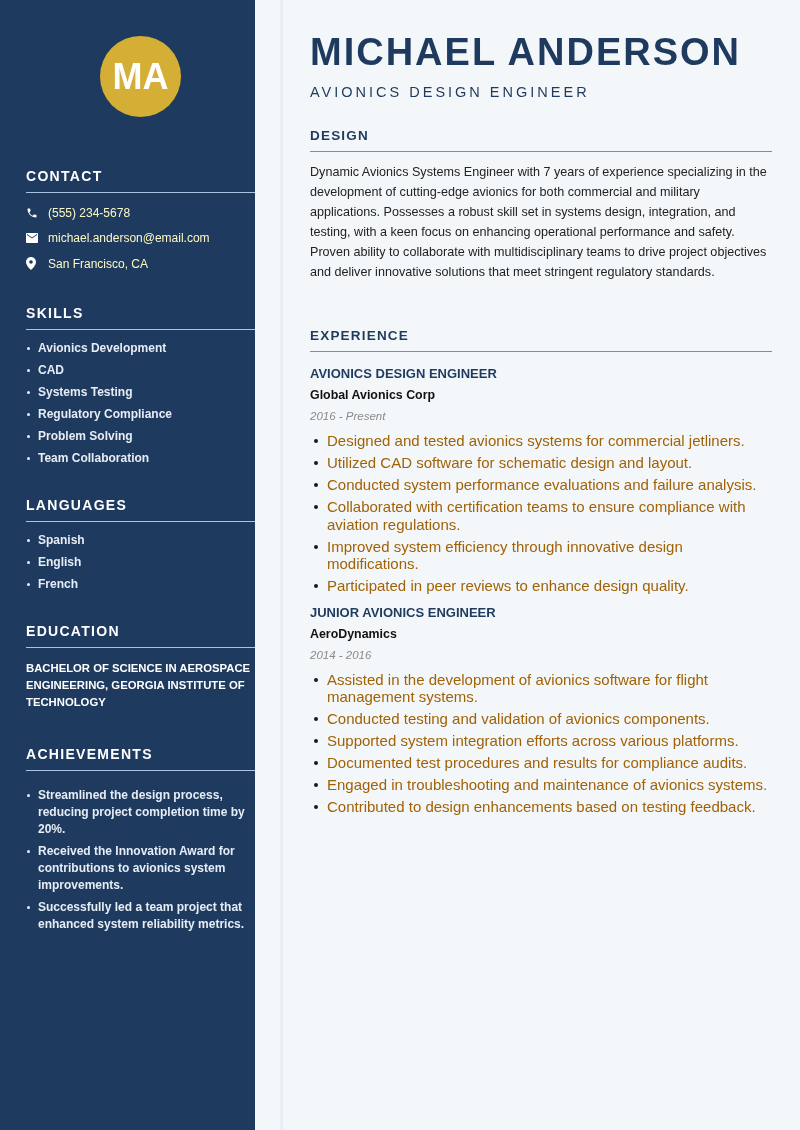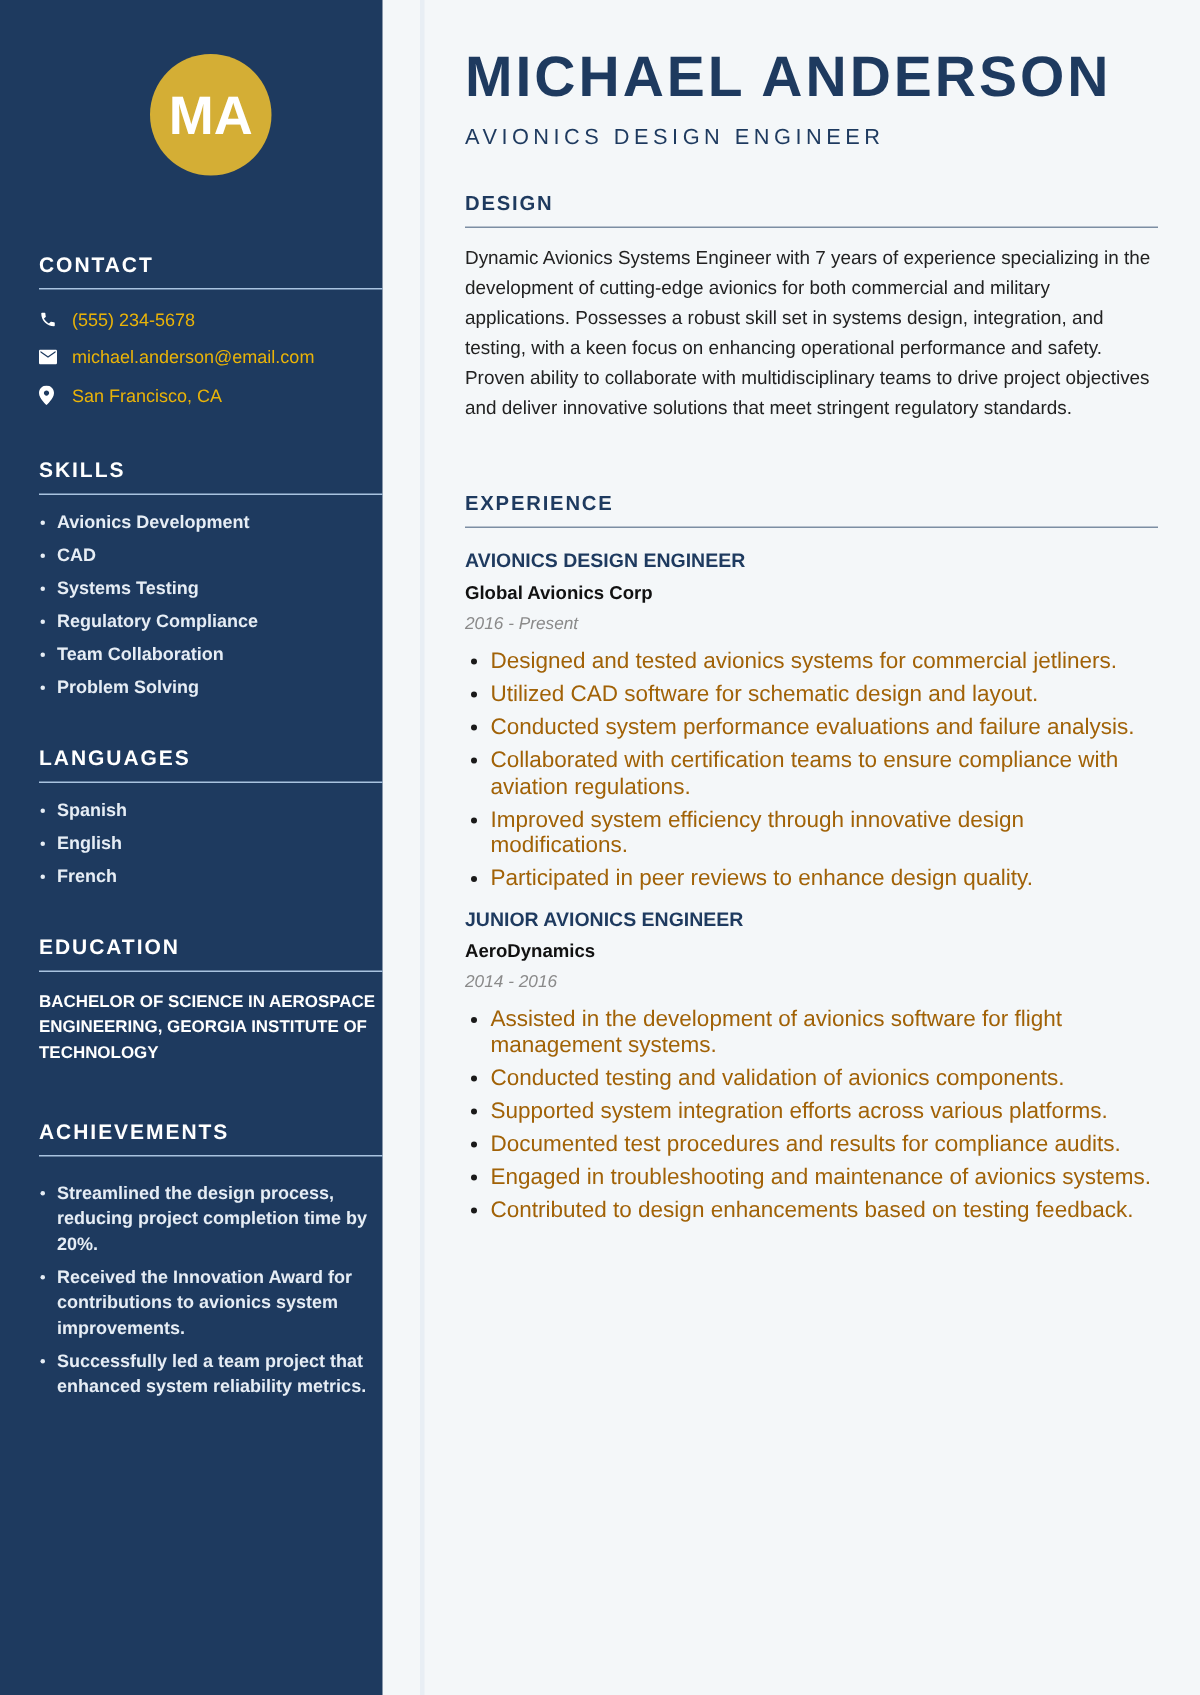--- a/index.html
+++ b/index.html
@@ -3,21 +3,21 @@
 <meta charset="utf-8">
 <style>
   * { margin:0; padding:0; box-sizing:border-box; }
   html, body { width:800px; height:1130px; overflow:hidden; }
   body { font-family: "Liberation Sans", "DejaVu Sans", sans-serif; background:#f4f7f9; position:relative; }
   .sidebar { position:absolute; left:0; top:0; width:255px; height:1130px; background:#1e3a5f; color:#ffffff; }
   .divider-strip { position:absolute; left:280px; top:0; width:3px; height:1130px; background:#e8eef4; }
   .avatar { position:absolute; left:100px; top:36px; width:81px; height:81px; border-radius:50%; background:#d4ae35; display:flex; align-items:center; justify-content:center; font-weight:bold; font-size:36px; color:#fff; letter-spacing:0px; }
   .sb-section { position:absolute; left:26px; width:229px; }
   .sb-title { font-size:14px; font-weight:bold; letter-spacing:1.3px; color:#fff; padding-bottom:8px; border-bottom:1.5px solid #a9c3e0; }
-  .contact-row { display:flex; align-items:center; font-size:12px; color:#eab308; height:25.5px; }
+  .contact-row { display:flex; align-items:center; font-size:12px; color:#fef9c3; height:25.5px; }
   .contact-row .ic { width:22px; display:flex; align-items:center; }
   .sb-list { list-style:none; margin-top:10px;font-weight:bold; }
   .sb-list li { position:relative; padding-left:12px; font-size:12px; color:#e6edf5; line-height:17px; margin-bottom:5px; }
   .sb-list li::before { content:""; position:absolute; left:1px; top:7px; width:3px; height:3px; background:#e6edf5; border-radius:50%; }
   .edu-text { margin-top:12px; font-size:11.3px; font-weight:bold; line-height:17px; color:#fff; }
   .main { position:absolute; left:310px; top:0; width:462px; }
   .name { position:absolute; top:31px; font-size:38px; font-weight:bold; color:#1e3a5f; letter-spacing:2px; white-space:nowrap; }
   .role { position:absolute; top:84px; font-size:14.5px; color:#1e3a5f; letter-spacing:3px; white-space:nowrap; }
   .m-section-title { font-size:13.5px; font-weight:bold; color:#1e3a5f; letter-spacing:1.2px; padding-bottom:8px; border-bottom:1.5px solid #7c8ea3; }
   .profile-text { font-size:12.6px; line-height:20.1px; color:#222; margin-top:10px; }
@@ -67,22 +67,22 @@
     </div>
   </div>
 
   <div class="sb-section" style="top:305px;">
     <div class="sb-title">SKILLS</div>
     <ul class="sb-list">
       <li>Avionics Development</li>
       <li>CAD</li>
       <li>Systems Testing</li>
       <li>Regulatory Compliance</li>
+      <li>Problem Solving</li>
       <li>Team Collaboration</li>
-      <li>Problem Solving</li>
     </ul>
   </div>
 
   <div class="sb-section" style="top:497px;">
     <div class="sb-title">LANGUAGES</div>
     <ul class="sb-list">
       <li>Spanish</li>
       <li>English</li>
       <li>French</li>
     </ul>

